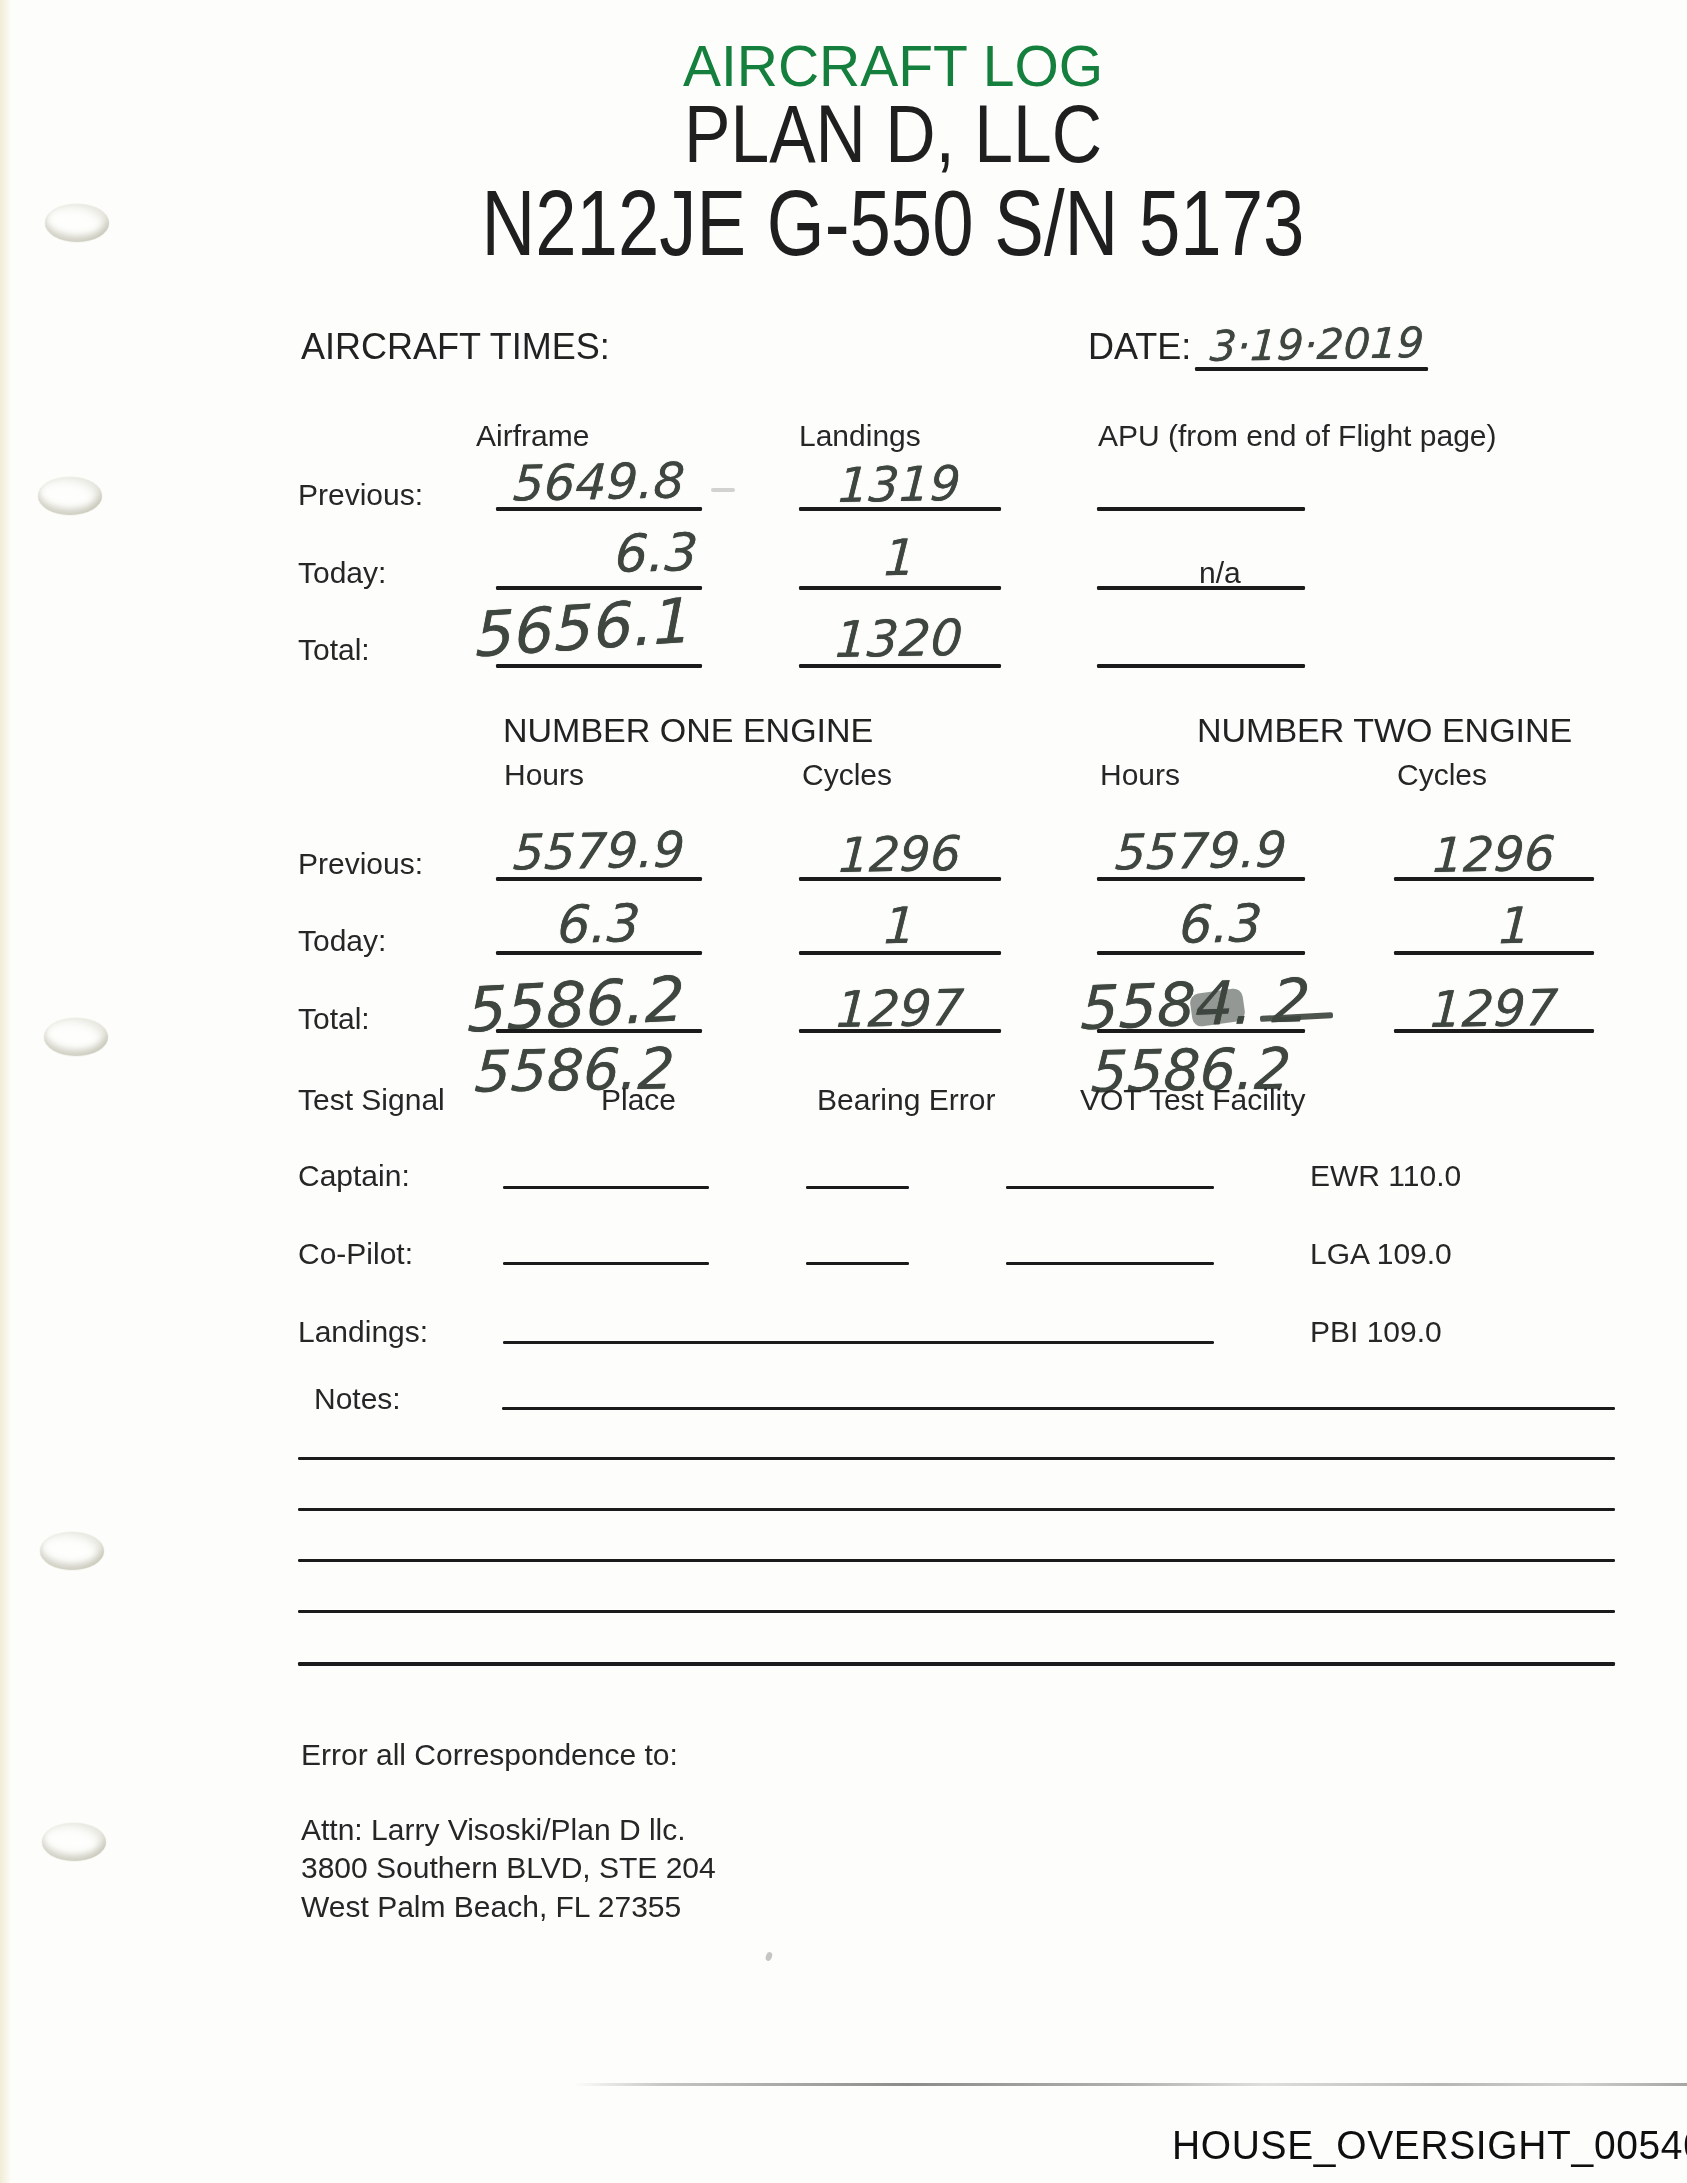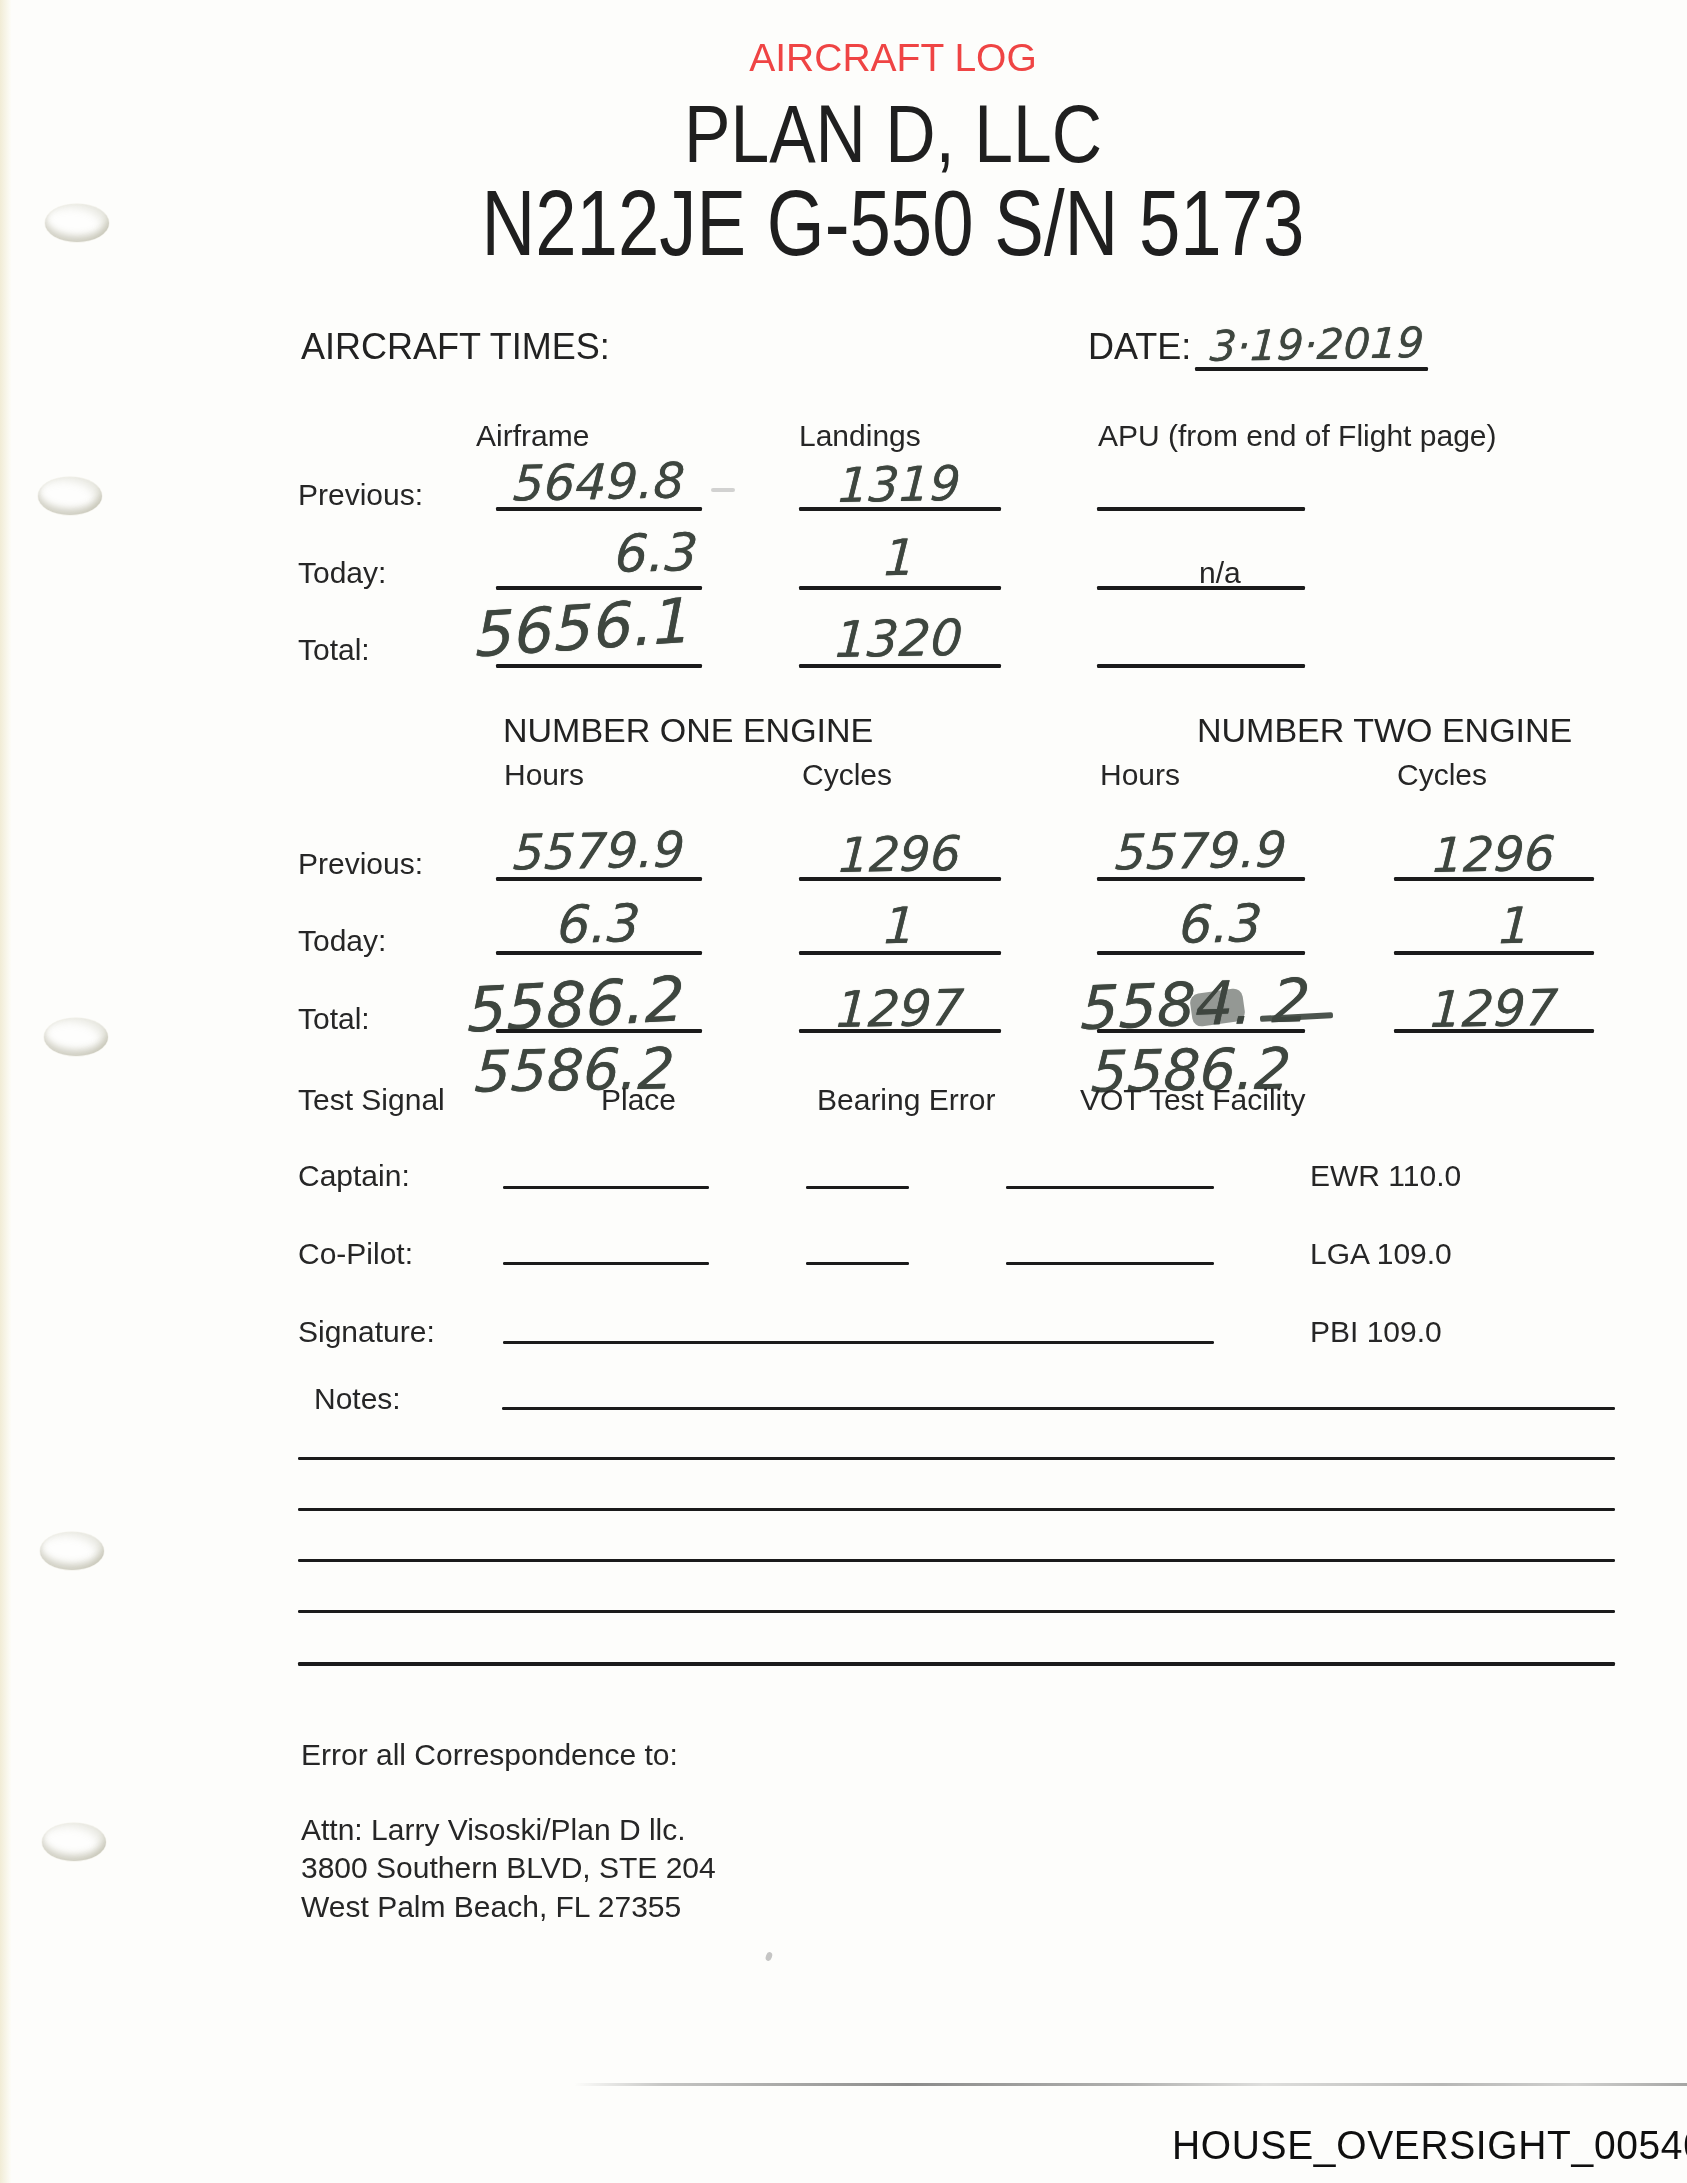--- a/index.html
+++ b/index.html
@@ -3,21 +3,21 @@
 <meta charset="utf-8">
 <style>
   html,body{margin:0;padding:0;background:#ffffff}
   .page{position:relative;width:1687px;height:2183px;background:#fdfdfb;overflow:hidden;
         font-family:"Liberation Sans","DejaVu Sans",sans-serif;color:#262626}
   .t{position:absolute;line-height:1;white-space:nowrap;color:#262626;font-size:30px}
   .ctr{text-align:center}
   .rgt{text-align:right}
   .sect{font-size:36px;color:#222}
   .eng{font-size:34px;color:#222}
-  .hdr1{font-size:39px;color:#ef4444}
+  .hdr1{font-size:57px;color:#15803d}
   .hdr2{font-size:81px;color:#1f1f1f;transform:scaleX(.86)}
   .hdr3{font-size:93px;color:#1f1f1f;transform:scaleX(.8)}
   .ln{position:absolute;background:#1b1b1b;height:4px;border-radius:1.3px}
   .ln.mid{height:3.3px}
   .hw{position:absolute;line-height:1;white-space:nowrap;
       font-family:"DejaVu Sans",sans-serif;font-style:italic;color:#3e463f;
       font-size:49px;transform:skewX(-4deg) rotate(-1deg);text-shadow:0 0 0.7px #3e463f}
   .hw-big{font-size:62px}
   .hole{position:absolute;width:64px;height:38px;border-radius:50%;background:#fefefd;
         box-shadow:inset 0 -6px 7.3px rgba(150,148,122,.42), inset -6.6px 3.3px 8px rgba(160,158,132,.22),
@@ -127,21 +127,21 @@
   <div class="ln mid" style="left:806px;top:1186px;width:103px"></div>
   <div class="ln mid" style="left:1006px;top:1186px;width:208px"></div>
   <div class="t" style="left:1310px;top:1161px">EWR 110.0</div>
 
   <div class="t" style="left:298px;top:1239px">Co-Pilot:</div>
   <div class="ln mid" style="left:503px;top:1262px;width:206px"></div>
   <div class="ln mid" style="left:806px;top:1262px;width:103px"></div>
   <div class="ln mid" style="left:1006px;top:1262px;width:208px"></div>
   <div class="t" style="left:1310px;top:1239px">LGA 109.0</div>
 
-  <div class="t" style="left:298px;top:1317px">Signature:</div>
+  <div class="t" style="left:298px;top:1317px">Landings:</div>
   <div class="ln mid" style="left:503px;top:1341px;width:711px"></div>
   <div class="t" style="left:1310px;top:1317px">PBI 109.0</div>
 
   <div class="t" style="left:314px;top:1384px">Notes:</div>
   <div class="ln mid" style="left:502px;top:1407px;width:1113px"></div>
   <div class="ln mid" style="left:298px;top:1457px;width:1317px"></div>
   <div class="ln mid" style="left:298px;top:1508px;width:1317px"></div>
   <div class="ln mid" style="left:298px;top:1559px;width:1317px"></div>
   <div class="ln mid" style="left:298px;top:1610px;width:1317px"></div>
   <div class="ln" style="left:298px;top:1662px;width:1317px"></div>

